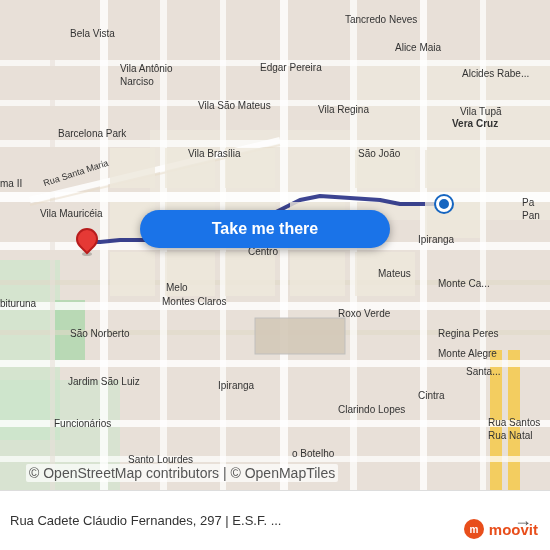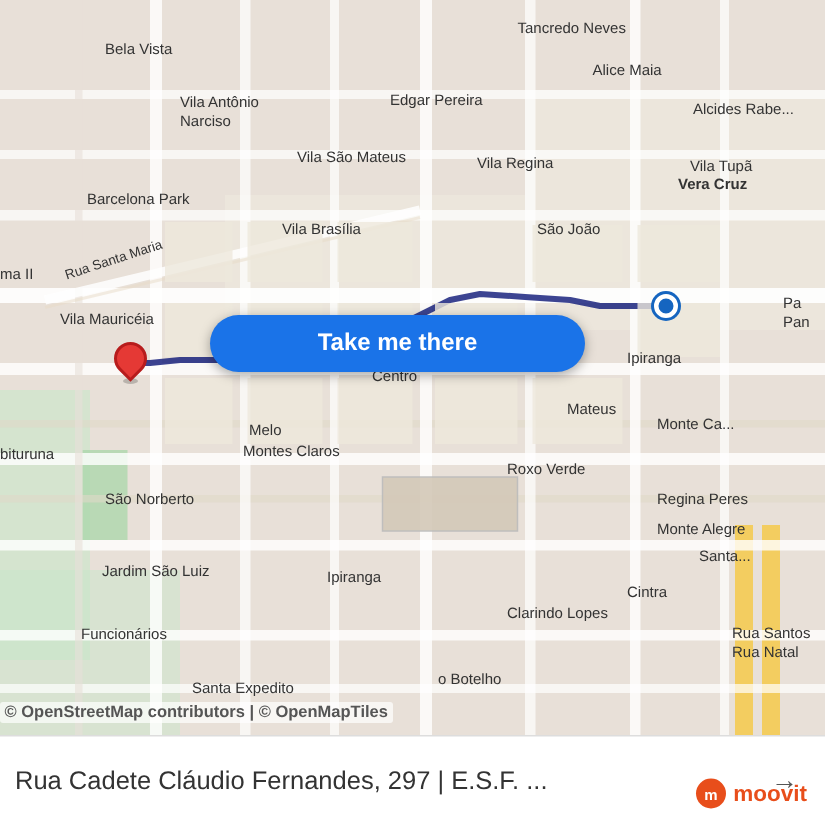--- a/index.html
+++ b/index.html
@@ -97,21 +97,21 @@
       background: #fff;
       display: flex;
       align-items: center;
       border-top: 1px solid #ddd;
       padding: 0 10px;
       position: relative;
     }
 
     #route-from {
       flex: 1;
-      font-size: 17px;
+      font-size: 13px;
       color: #333;
       white-space: nowrap;
       overflow: hidden;
       text-overflow: ellipsis;
       padding-right: 8px;
     }
 
     #arrow-icon {
       font-size: 18px;
       color: #555;
@@ -142,28 +142,27 @@
     #moovit-logo-text {
       font-size: 15px;
       font-weight: bold;
       color: #e84e1b;
     }
 
     
     #attribution {
       position: absolute;
       bottom: 8px;
-      left: 0;
-      font-size: 11px;
+      left: 26px;
+      font-size: 14px;
       color: #555;
       z-index: 10;
       background: rgba(255,255,255,0.7);
       padding: 1px 3px;
       border-radius: 2px;
-      font-weight: bold;
     }
 
     
     .map-label {
       position: absolute;
       font-size: 10px;
       color: #333;
       font-family: Arial, sans-serif;
       white-space: nowrap;
       z-index: 4;
@@ -260,21 +259,21 @@
   <div class="map-label" style="top:298px;left:0px">bituruna</div>
   <div class="map-label" style="top:328px;left:70px">São Norberto</div>
   <div class="map-label" style="top:328px;left:438px">Regina Peres</div>
   <div class="map-label" style="top:348px;left:438px">Monte Alegre</div>
   <div class="map-label" style="top:376px;left:68px">Jardim São Luiz</div>
   <div class="map-label" style="top:380px;left:218px">Ipiranga</div>
   <div class="map-label" style="top:390px;left:418px">Cintra</div>
   <div class="map-label" style="top:366px;left:466px">Santa...</div>
   <div class="map-label" style="top:418px;left:54px">Funcionários</div>
   <div class="map-label" style="top:404px;left:338px">Clarindo Lopes</div>
-  <div class="map-label" style="top:454px;left:128px">Santa Expedito</div>
+  <div class="map-label" style="top:454px;left:128px">Santo Lourdes</div>
   <div class="map-label" style="top:448px;left:292px">o Botelho</div>
   <div class="map-label" style="top:416px;left:488px;line-height:1.3">Rua Santos<br>Rua Natal</div>
   <div class="map-label" style="top:196px;left:522px;line-height:1.3">Pa<br>Pan</div>
 
   <div id="blue-dot"></div>
 
   <div id="pin-marker">
     <div class="pin-head"></div>
     <div class="pin-shadow"></div>
   </div>

